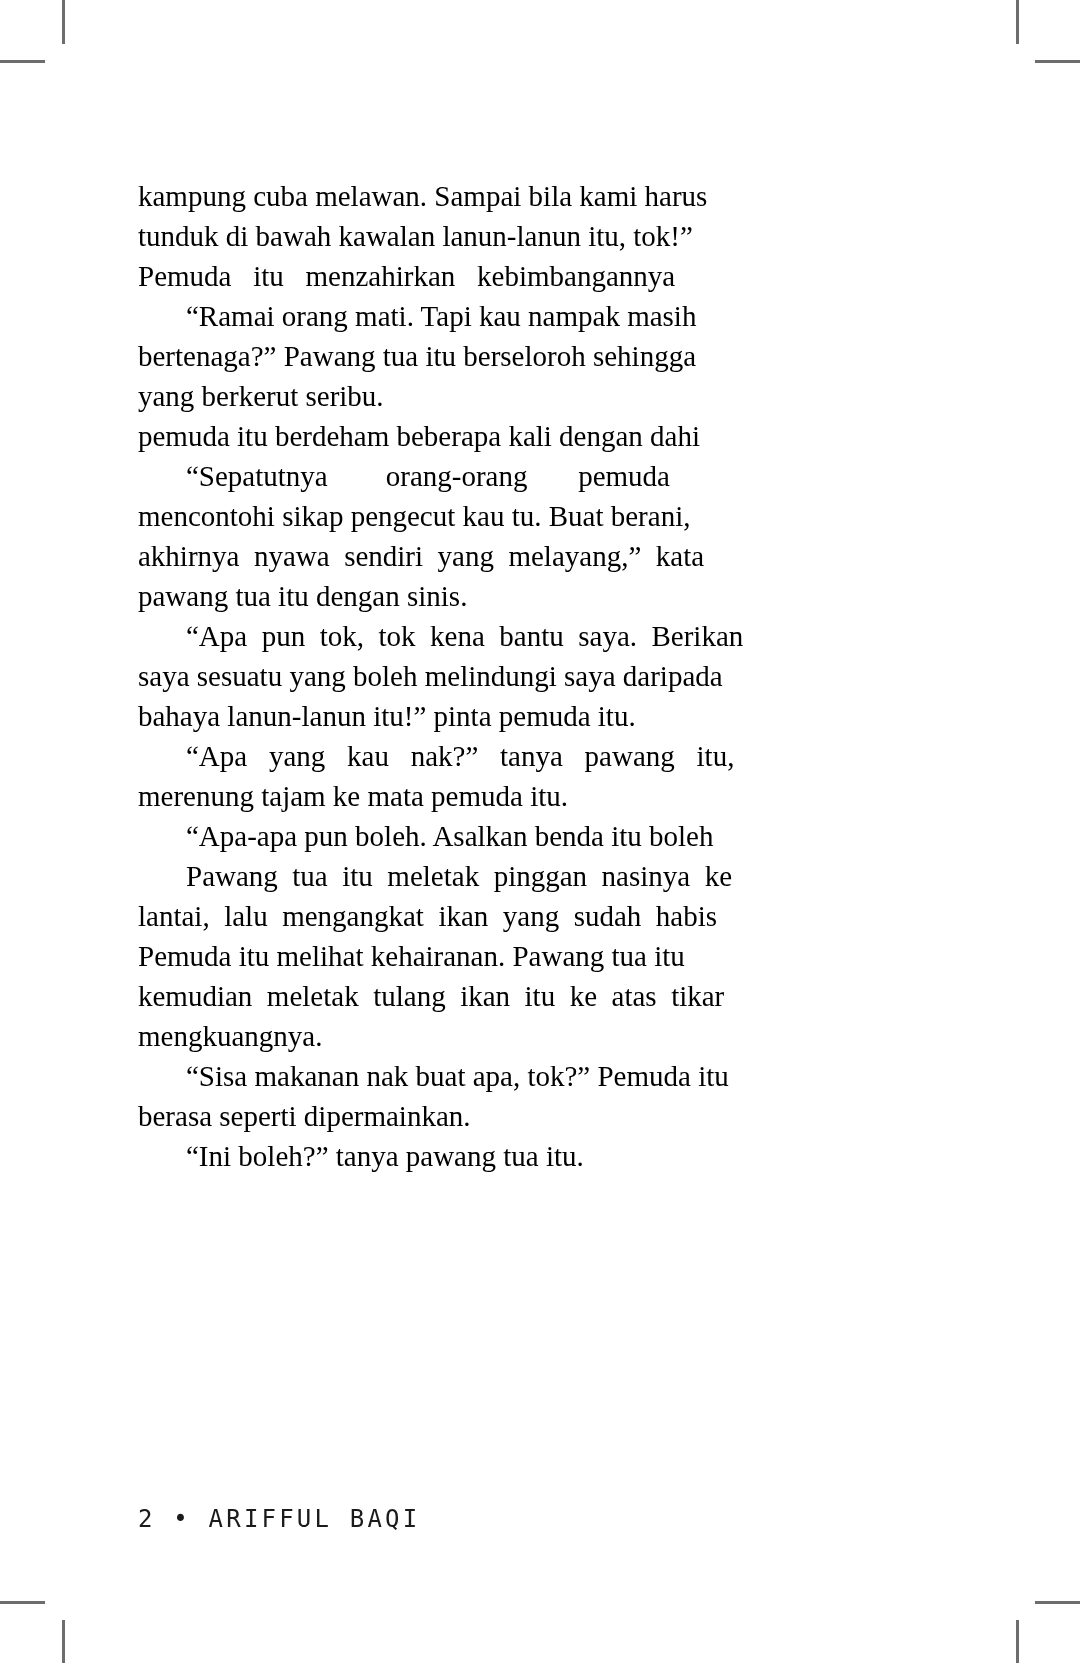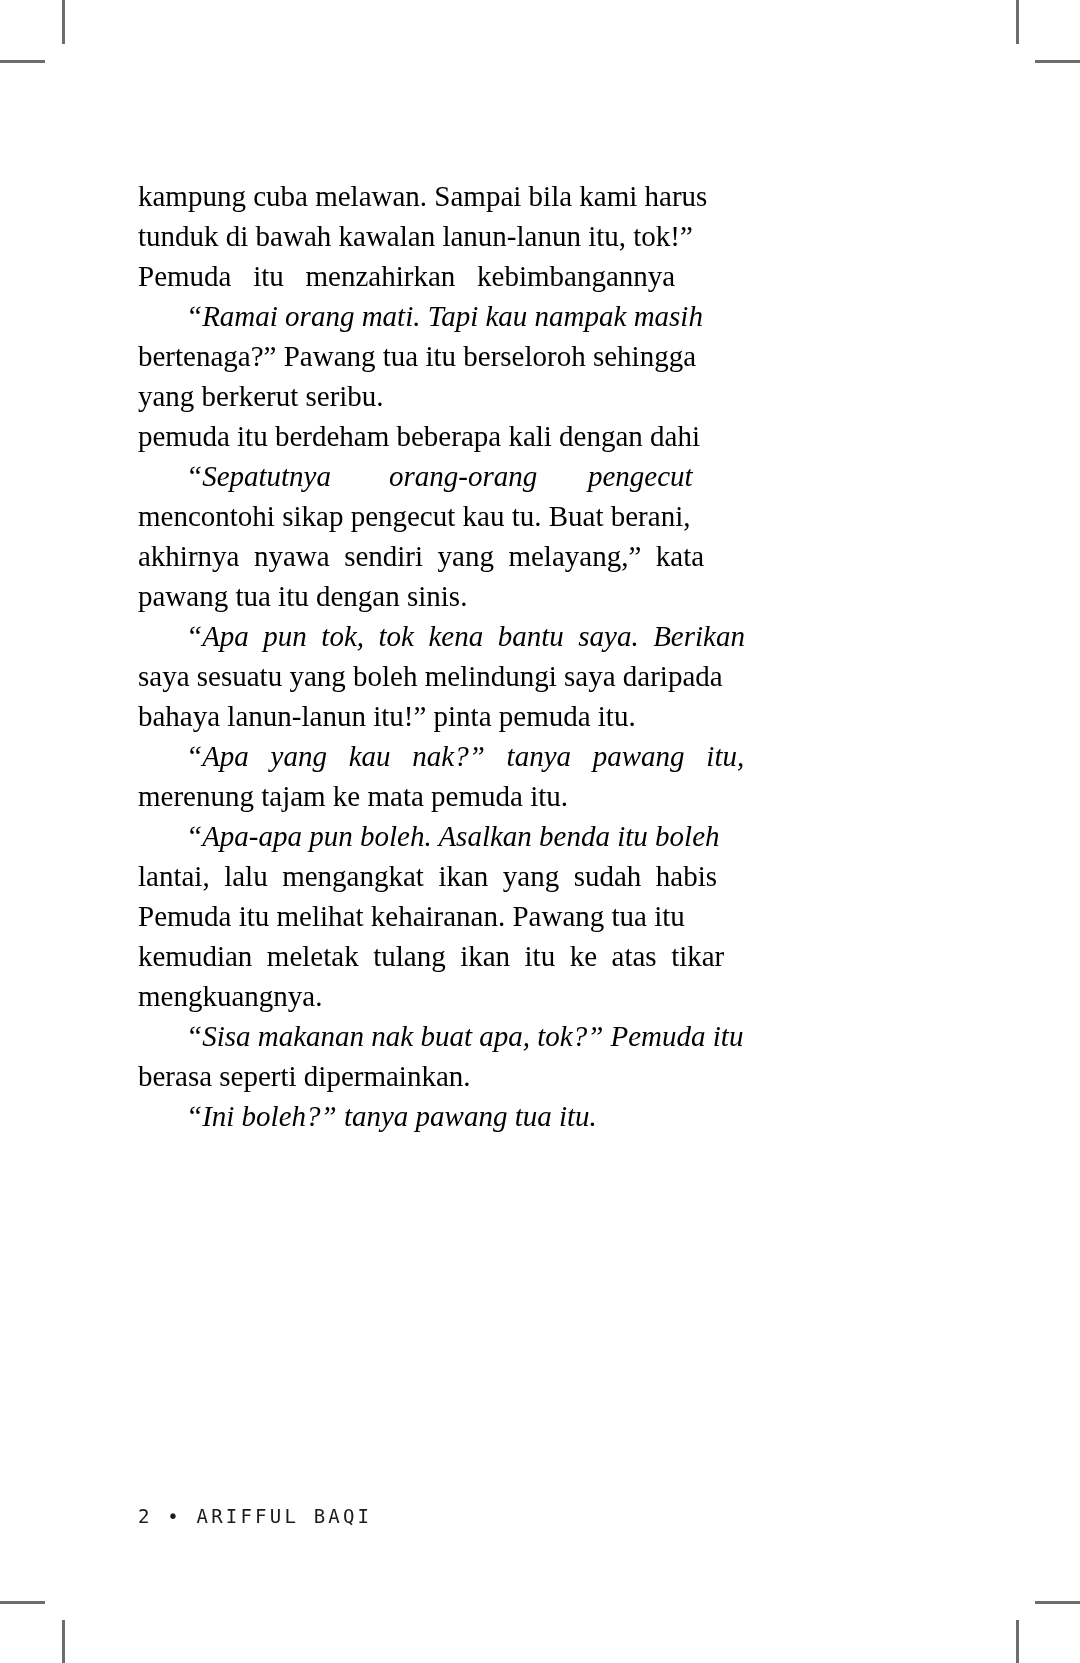--- a/index.html
+++ b/index.html
@@ -45,29 +45,29 @@
   .line {
     height: 40px;
     line-height: 40px;
     font-size: 29px;
     color: #000000;
     white-space: pre;
     letter-spacing: 0;
   }
 
   
-  .indent { padding-left: 48px; font-style: italic; }
+  .indent { padding-left: 48px; }
 
   
   #footer {
     position: absolute;
     left: 138px;
     top: 1505px;
     font-family: "DejaVu Sans Mono", "Liberation Mono", monospace;
-    font-size: 19px;
+    font-size: 24px;
     letter-spacing: 3.2px;
     color: #1b1b1b;
     white-space: pre;
   }
 </style>
 </head>
 <body>
 
 <div id="page">
 
@@ -86,38 +86,39 @@
         <div class="line">tunduk di bawah kawalan lanun-lanun itu, tok!”</div>
         <div class="line">Pemuda   itu   menzahirkan   kebimbangannya</div>
       </div>
       <div>
         <div class="line indent">“Ramai orang mati. Tapi kau nampak masih</div>
         <div class="line">bertenaga?” Pawang tua itu berseloroh sehingga</div>
         <div class="line">yang berkerut seribu.</div>
         <div class="line">pemuda itu berdeham beberapa kali dengan dahi</div>
       </div>
       <div>
-        <div class="line indent">“Sepatutnya        orang-orang       pengecut</div>
+        <div class="line indent">“Sepatutnya        orang-orang       pemuda</div>
         <div class="line">mencontohi sikap pengecut kau tu. Buat berani,</div>
         <div class="line">akhirnya  nyawa  sendiri  yang  melayang,”  kata</div>
         <div class="line">pawang tua itu dengan sinis.</div>
       </div>
       <div>
         <div class="line indent">“Apa  pun  tok,  tok  kena  bantu  saya.  Berikan</div>
         <div class="line">saya sesuatu yang boleh melindungi saya daripada</div>
         <div class="line">bahaya lanun-lanun itu!” pinta pemuda itu.</div>
       </div>
       <div>
         <div class="line indent">“Apa   yang   kau   nak?”   tanya   pawang   itu,</div>
         <div class="line">merenung tajam ke mata pemuda itu.</div>
       </div>
       <div>
         <div class="line indent">“Apa-apa pun boleh. Asalkan benda itu boleh</div>
       </div>
       <div>
+        <div class="line indent">Pawang  tua  itu  meletak  pinggan  nasinya  ke</div>
         <div class="line">lantai,  lalu  mengangkat  ikan  yang  sudah  habis</div>
         <div class="line">Pemuda itu melihat kehairanan. Pawang tua itu</div>
         <div class="line">kemudian  meletak  tulang  ikan  itu  ke  atas  tikar</div>
         <div class="line">mengkuangnya.</div>
       </div>
       <div>
         <div class="line indent">“Sisa makanan nak buat apa, tok?” Pemuda itu</div>
         <div class="line">berasa seperti dipermainkan.</div>
       </div>
       <div>

